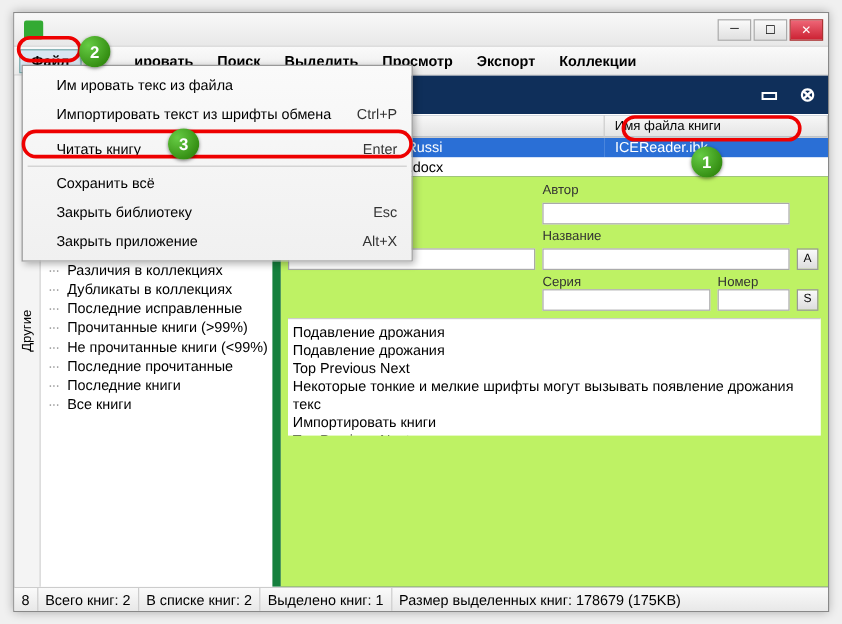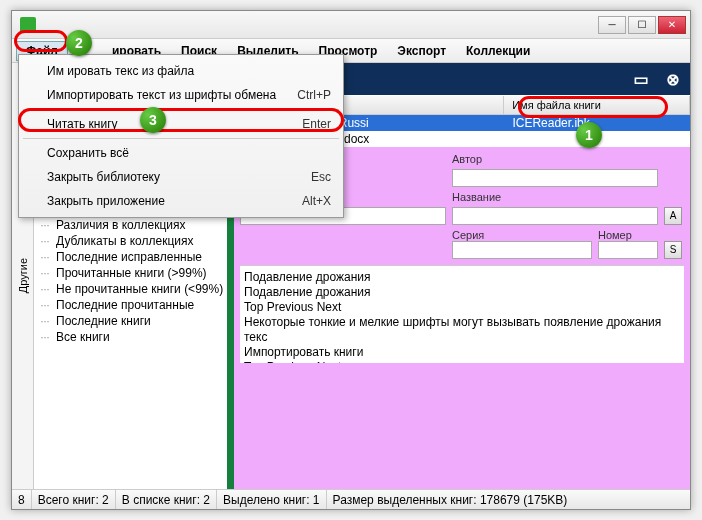--- a/index.html
+++ b/index.html
@@ -32,21 +32,21 @@
 .headers { display: flex; background: linear-gradient(#f8f8f8,#e4e4e4); border-top: 1px solid #fff; border-bottom: 1px solid #ccc; }
 .col-h { padding: 3px 8px; border-right: 1px solid #ccc; font-size: 11px; }
 .col-h.c1 { flex: 1.5; }
 .col-h.c2 { flex: 1; }
 .rows { background: #fff; }
 .row { display: flex; font-size: 11px; height: 16px; }
 .row .c1 { flex: 1.5; padding: 1px 8px; overflow: hidden; white-space: nowrap; }
 .row .c2 { flex: 1; padding: 1px 8px; overflow: hidden; white-space: nowrap; }
 .row.sel .c1 { background: #2a6fd6; color: #fff; }
 .row.sel .c2 { background: #2a6fd6; color: #fff; }
-.form-area { background: #f0abfc; flex: 1; padding: 6px; position: relative; }
+.form-area { background: #bef264; flex: 1; padding: 6px; position: relative; }
 .form-grid { display: grid; grid-template-columns: 1fr 1fr 20px; gap: 4px 6px; }
 .flabel { font-size: 11px; color: #333; }
 .finput { background: #fff; border: 1px solid #aaa; height: 18px; width: 100%; padding: 0 3px; font-size: 11px; }
 .fbtn { width: 18px; height: 18px; border: 1px solid #999; background: linear-gradient(#fafafa,#ddd); font-size: 10px; text-align: center; line-height: 16px; cursor: pointer; }
 .textblock { background: #fff; margin: 6px 0 0 0; padding: 4px; font-size: 11px; line-height: 15px; overflow: hidden; height: 98px; border-top: 1px solid #ccc; }
 .statusbar { height: 20px; background: linear-gradient(#fafafa,#e8e8e8); border-top: 1px solid #ccc; display: flex; align-items: center; font-size: 11px; }
 .status-cell { padding: 0 6px; border-right: 1px solid #ccc; height: 100%; display: flex; align-items: center; }
 </style>
 </head>
 <body>

